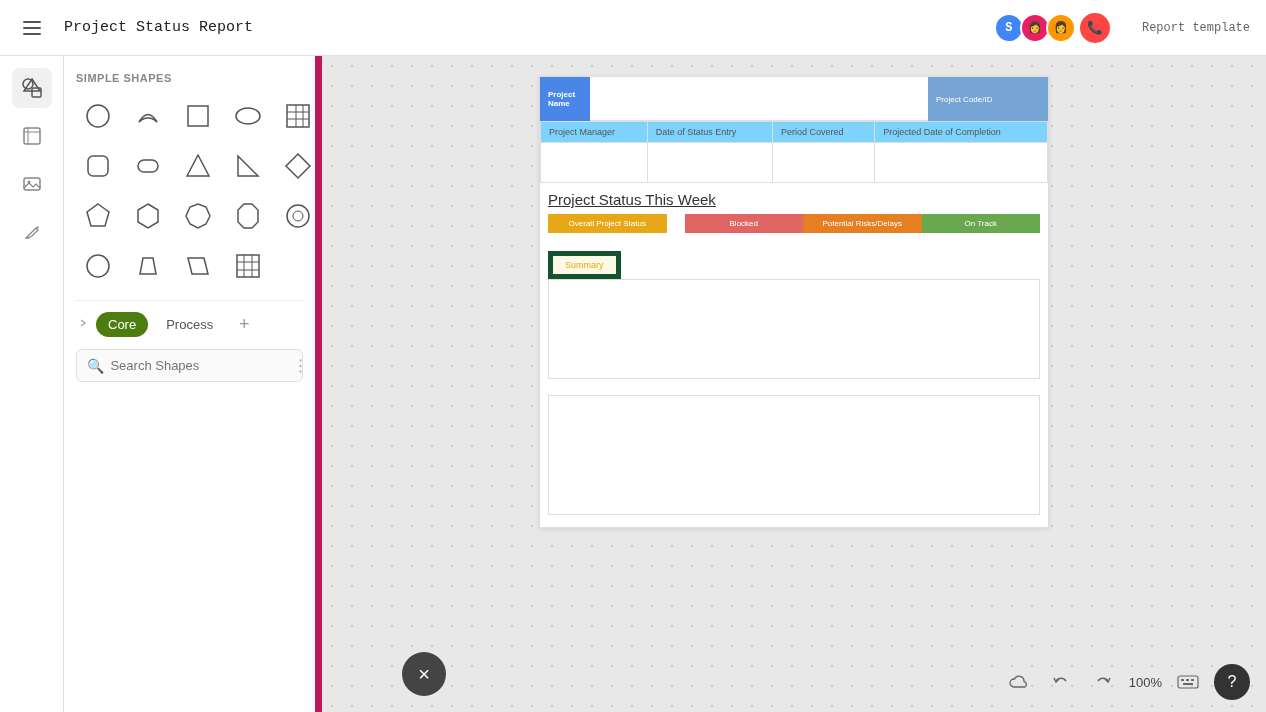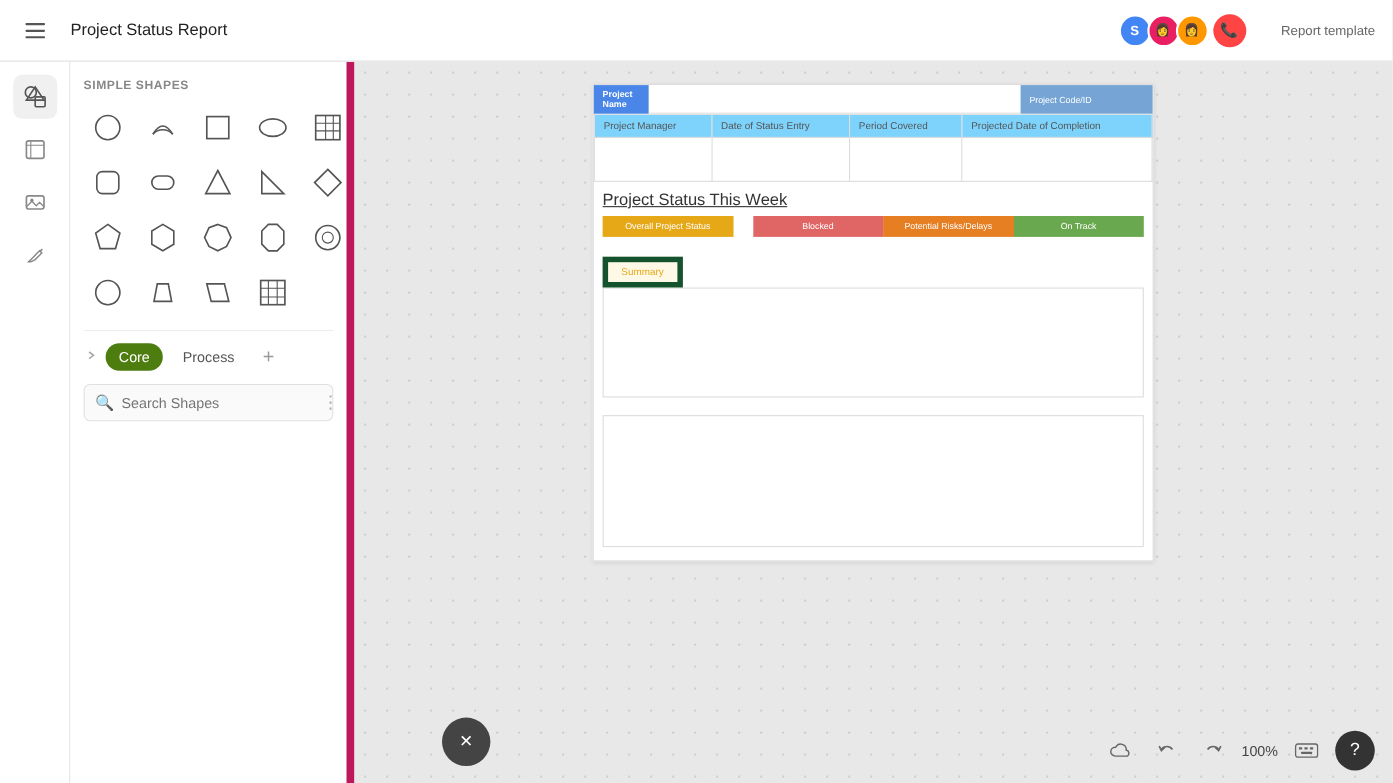--- a/index.html
+++ b/index.html
@@ -1,19 +1,19 @@
 <!DOCTYPE html>
 <html><head>
   <meta charset="utf-8">
   <style>
     * { box-sizing: border-box; margin: 0; padding: 0; }
     body { font-family: -apple-system, BlinkMacSystemFont, 'Segoe UI', sans-serif; background: #f0f0f0; width: 1266px; height: 712px; overflow: hidden; display: flex; flex-direction: column; }
 
     
-    .header { display: flex; align-items: center; height: 56px; background: #fff; border-bottom: 1px solid #e0e0e0; padding: 0 16px; gap: 16px; z-index: 10; }
+    .header { display: flex; align-items: center; height: 56px; background: #fff; border-bottom: 1px solid #e0e0e0; padding: 0 16px; gap: 16px; z-index: 10; font-family: Liberation Mono, monospace; }
     .header-menu-icon { width: 32px; height: 32px; display: flex; align-items: center; justify-content: center; cursor: pointer; color: #555; font-size: 18px; }
     .header-title { font-size: 15px; font-weight: 500; color: #222; flex: 1; }
     .header-avatars { display: flex; gap: -4px; align-items: center; }
     .avatar { width: 30px; height: 30px; border-radius: 50%; border: 2px solid #fff; margin-left: -4px; }
     .avatar-s { background: #4285f4; color: #fff; display: flex; align-items: center; justify-content: center; font-size: 12px; font-weight: bold; }
     .avatar-img1 { background: #e91e63; color: #fff; display: flex; align-items: center; justify-content: center; font-size: 11px; }
     .avatar-img2 { background: #ff9800; color: #fff; display: flex; align-items: center; justify-content: center; font-size: 11px; }
     .header-call { width: 30px; height: 30px; background: #ff4444; border-radius: 50%; display: flex; align-items: center; justify-content: center; color: #fff; font-size: 13px; margin-left: 4px; }
     .report-template { font-size: 12px; color: #666; margin-left: 16px; }
 
@@ -47,21 +47,21 @@
     .search-more { color: #aaa; font-size: 16px; cursor: pointer; margin-left: auto; }
 
     
     .canvas-area { flex: 1; background: #e8e8e8; overflow: auto; position: relative; background-image: radial-gradient(#ccc 1px, transparent 1px); background-size: 20px 20px; }
     .canvas-content { padding: 20px; min-height: 700px; }
 
     
     .doc-container { background: #fff; width: 510px; margin: 0 auto; border: 1px solid #ddd; box-shadow: 0 1px 4px rgba(0,0,0,0.1); }
 
     
-    .doc-header-row { display: flex; align-items: stretch; height: 26px; }
+    .doc-header-row { display: flex; align-items: stretch; height: 44px; }
     .doc-header-name { background: #4a86e8; color: #fff; font-size: 9px; padding: 4px 8px; width: 50px; display: flex; flex-direction: column; justify-content: center; }
     .doc-header-spacer { flex: 1; background: #fff; border-bottom: 1px solid #e0e0e0; }
     .doc-header-code { background: #76a5d5; color: #fff; font-size: 9px; padding: 4px 8px; width: 120px; display: flex; align-items: center; }
 
     
     .info-table { width: 100%; border-collapse: collapse; }
     .info-table th { font-size: 9px; color: #555; background: #7dd3fc; border: 1px solid #ddd; padding: 5px 8px; font-weight: 500; text-align: left; }
     .info-table td { border: 1px solid #ddd; padding: 18px 8px 8px; height: 40px; }
 
     

